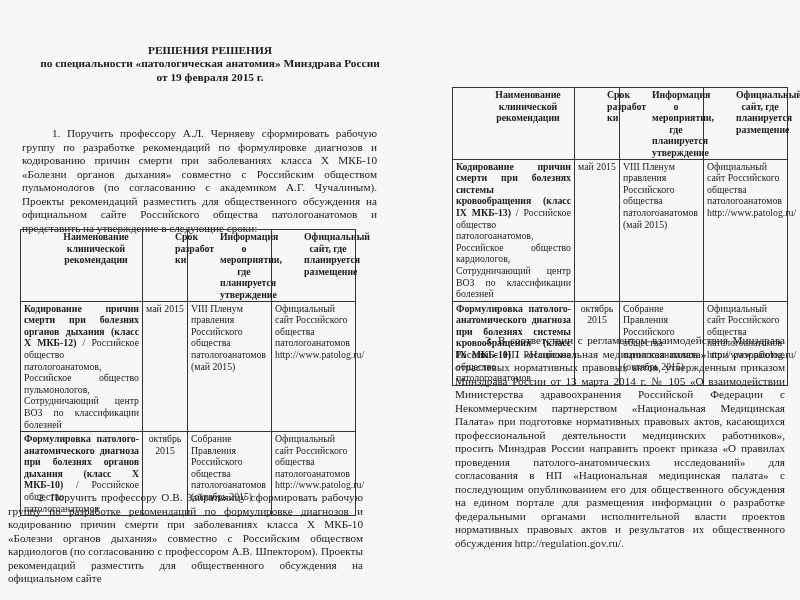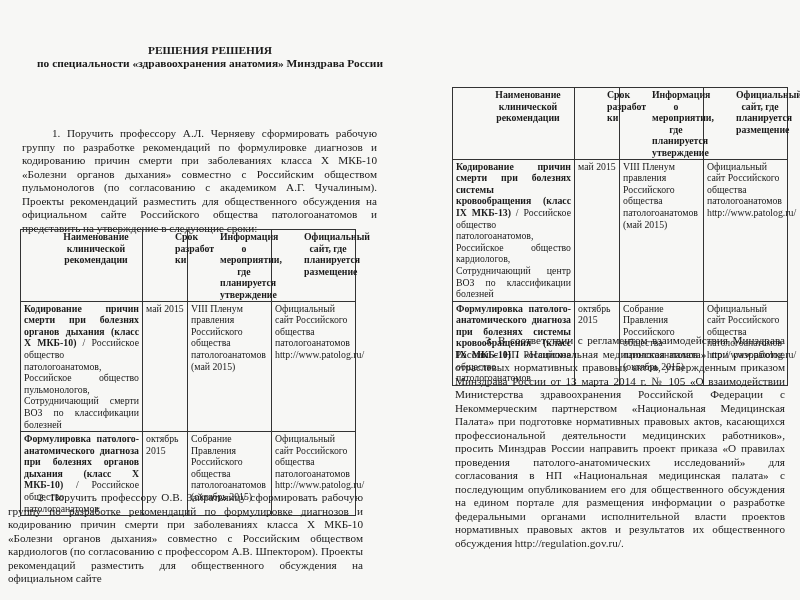--- a/index.html
+++ b/index.html
@@ -22,33 +22,34 @@
   .para.p2 { left:8px; width:355px; top:491px; }
   .para.pc { left:35px; width:330px; top:40px; }
   .para.p3 { left:35px; width:330px; top:334px; }
   table.rec {
     position:absolute; border-collapse:collapse; font-size:9.8px; line-height:11.6px;
     table-layout:fixed;
   }
   table.rec td, table.rec th { border:1px solid #333; vertical-align:top; padding:1px 3px; }
   table.rec th { font-weight:bold; text-align:center; padding-bottom:0;padding-left:32px; }
   table.rec td.name { text-align:justify; }
-  table.rec td.term { }
+  table.rec td.term { text-align:center; }
   .tl { left:20px; top:229px; width:335px; }
   .tr { left:32px; top:87px; width:335px; }
   col.c1 { width:122px; } col.c2 { width:45px; } col.c3 { width:84px; } col.c4 { width:84px; }
   b { font-weight:bold; }
 </style>
 </head>
 <body>
 
 <div class="page left">
   <div class="title">
     <div>РЕШЕНИЯ РЕШЕНИЯ</div>
-    <div>по специальности «здравоохранения анатомия» Минздрава России</div>
+    <div>по специальности «патологическая анатомия» Минздрава России</div>
+    <div>от 19 февраля 2015 г.</div>
   </div>
 
   <div class="para p1">
     <span class="first">1. Поручить профессору А.Л. Черняеву сформировать рабочую группу по разработке рекомендаций по формулировке диагнозов и кодированию причин смерти при заболеваниях класса Х МКБ-10 «Болезни органов дыхания» совместно с Российским обществом пульмонологов (по согласованию с академиком А.Г. Чучалиным). Проекты рекомендаций разместить для общественного обсуждения на официальном сайте Российского общества патологоанатомов и представить на утверждение в следующие сроки:</span>
   </div>
 
   <table class="rec tl">
     <colgroup>
         <col class="c1">
         <col class="c2">
@@ -56,21 +57,21 @@
         <col class="c4">
       </colgroup>
     <tbody>
         <tr>
       <th>Наименование клинической рекомендации</th>
       <th>Срок разработ ки</th>
       <th>Информация о мероприятии, где планируется утверждение</th>
       <th>Официальный сайт, где планируется размещение</th>
     </tr>
     <tr>
-      <td class="name"><b>Кодирование причин смерти при болезнях органов дыхания (класс Х МКБ-10)</b><span> / Российское общество патологоанатомов, Российское общество пульмонологов, Сотрудничающий смерти ВОЗ по классификации болезней</span></td>
+      <td class="name"><b>Кодирование причин смерти при болезнях органов дыхания (класс Х МКБ-12)</b><span> / Российское общество патологоанатомов, Российское общество пульмонологов, Сотрудничающий центр ВОЗ по классификации болезней</span></td>
       <td class="term">май 2015</td>
       <td>VIII Пленум правления Российского общества патологоанатомов (май 2015)</td>
       <td>Официальный сайт Российского общества патологоанатомов http://www.patolog.ru/</td>
     </tr>
     <tr>
       <td class="name"><b>Формулировка патолого-анатомического диагноза при болезнях органов дыхания (класс Х МКБ-10)</b><span> / Российское общество патологоанатомов</span></td>
       <td class="term">октябрь 2015</td>
       <td>Собрание Правления Российского общества патологоанатомов (октябрь 2015)</td>
       <td>Официальный сайт Российского общества патологоанатомов http://www.patolog.ru/</td>
     </tr>

